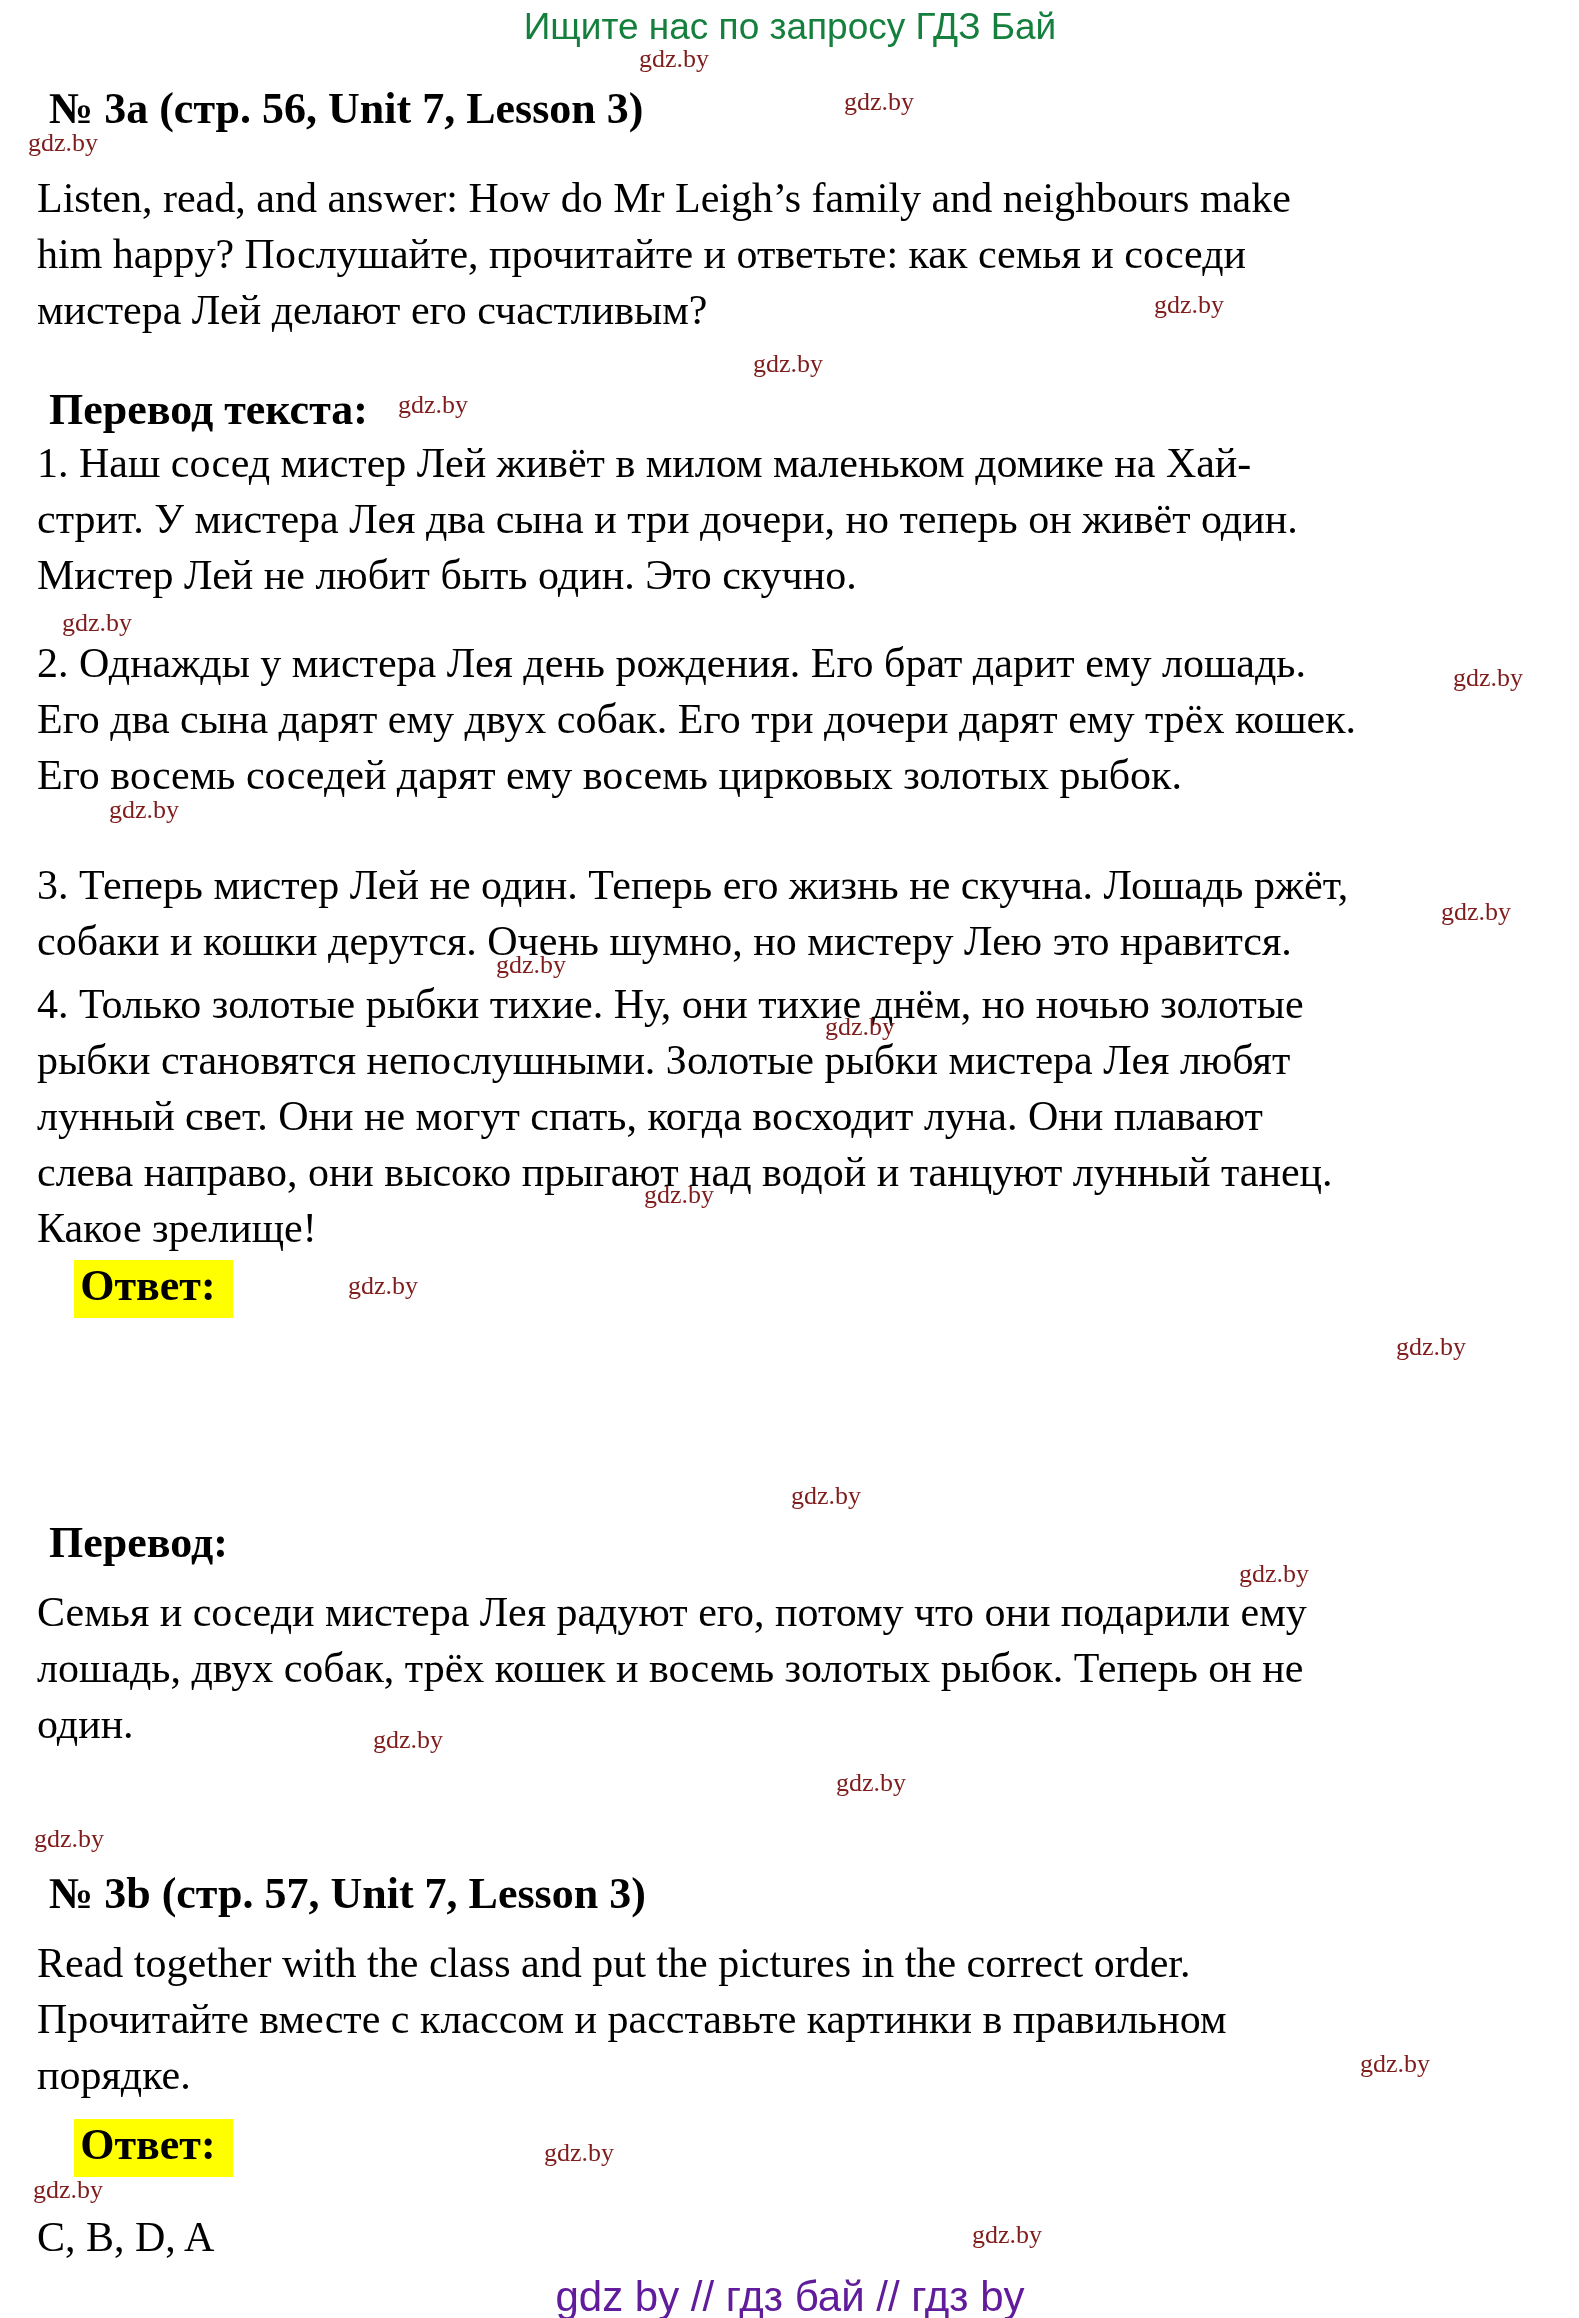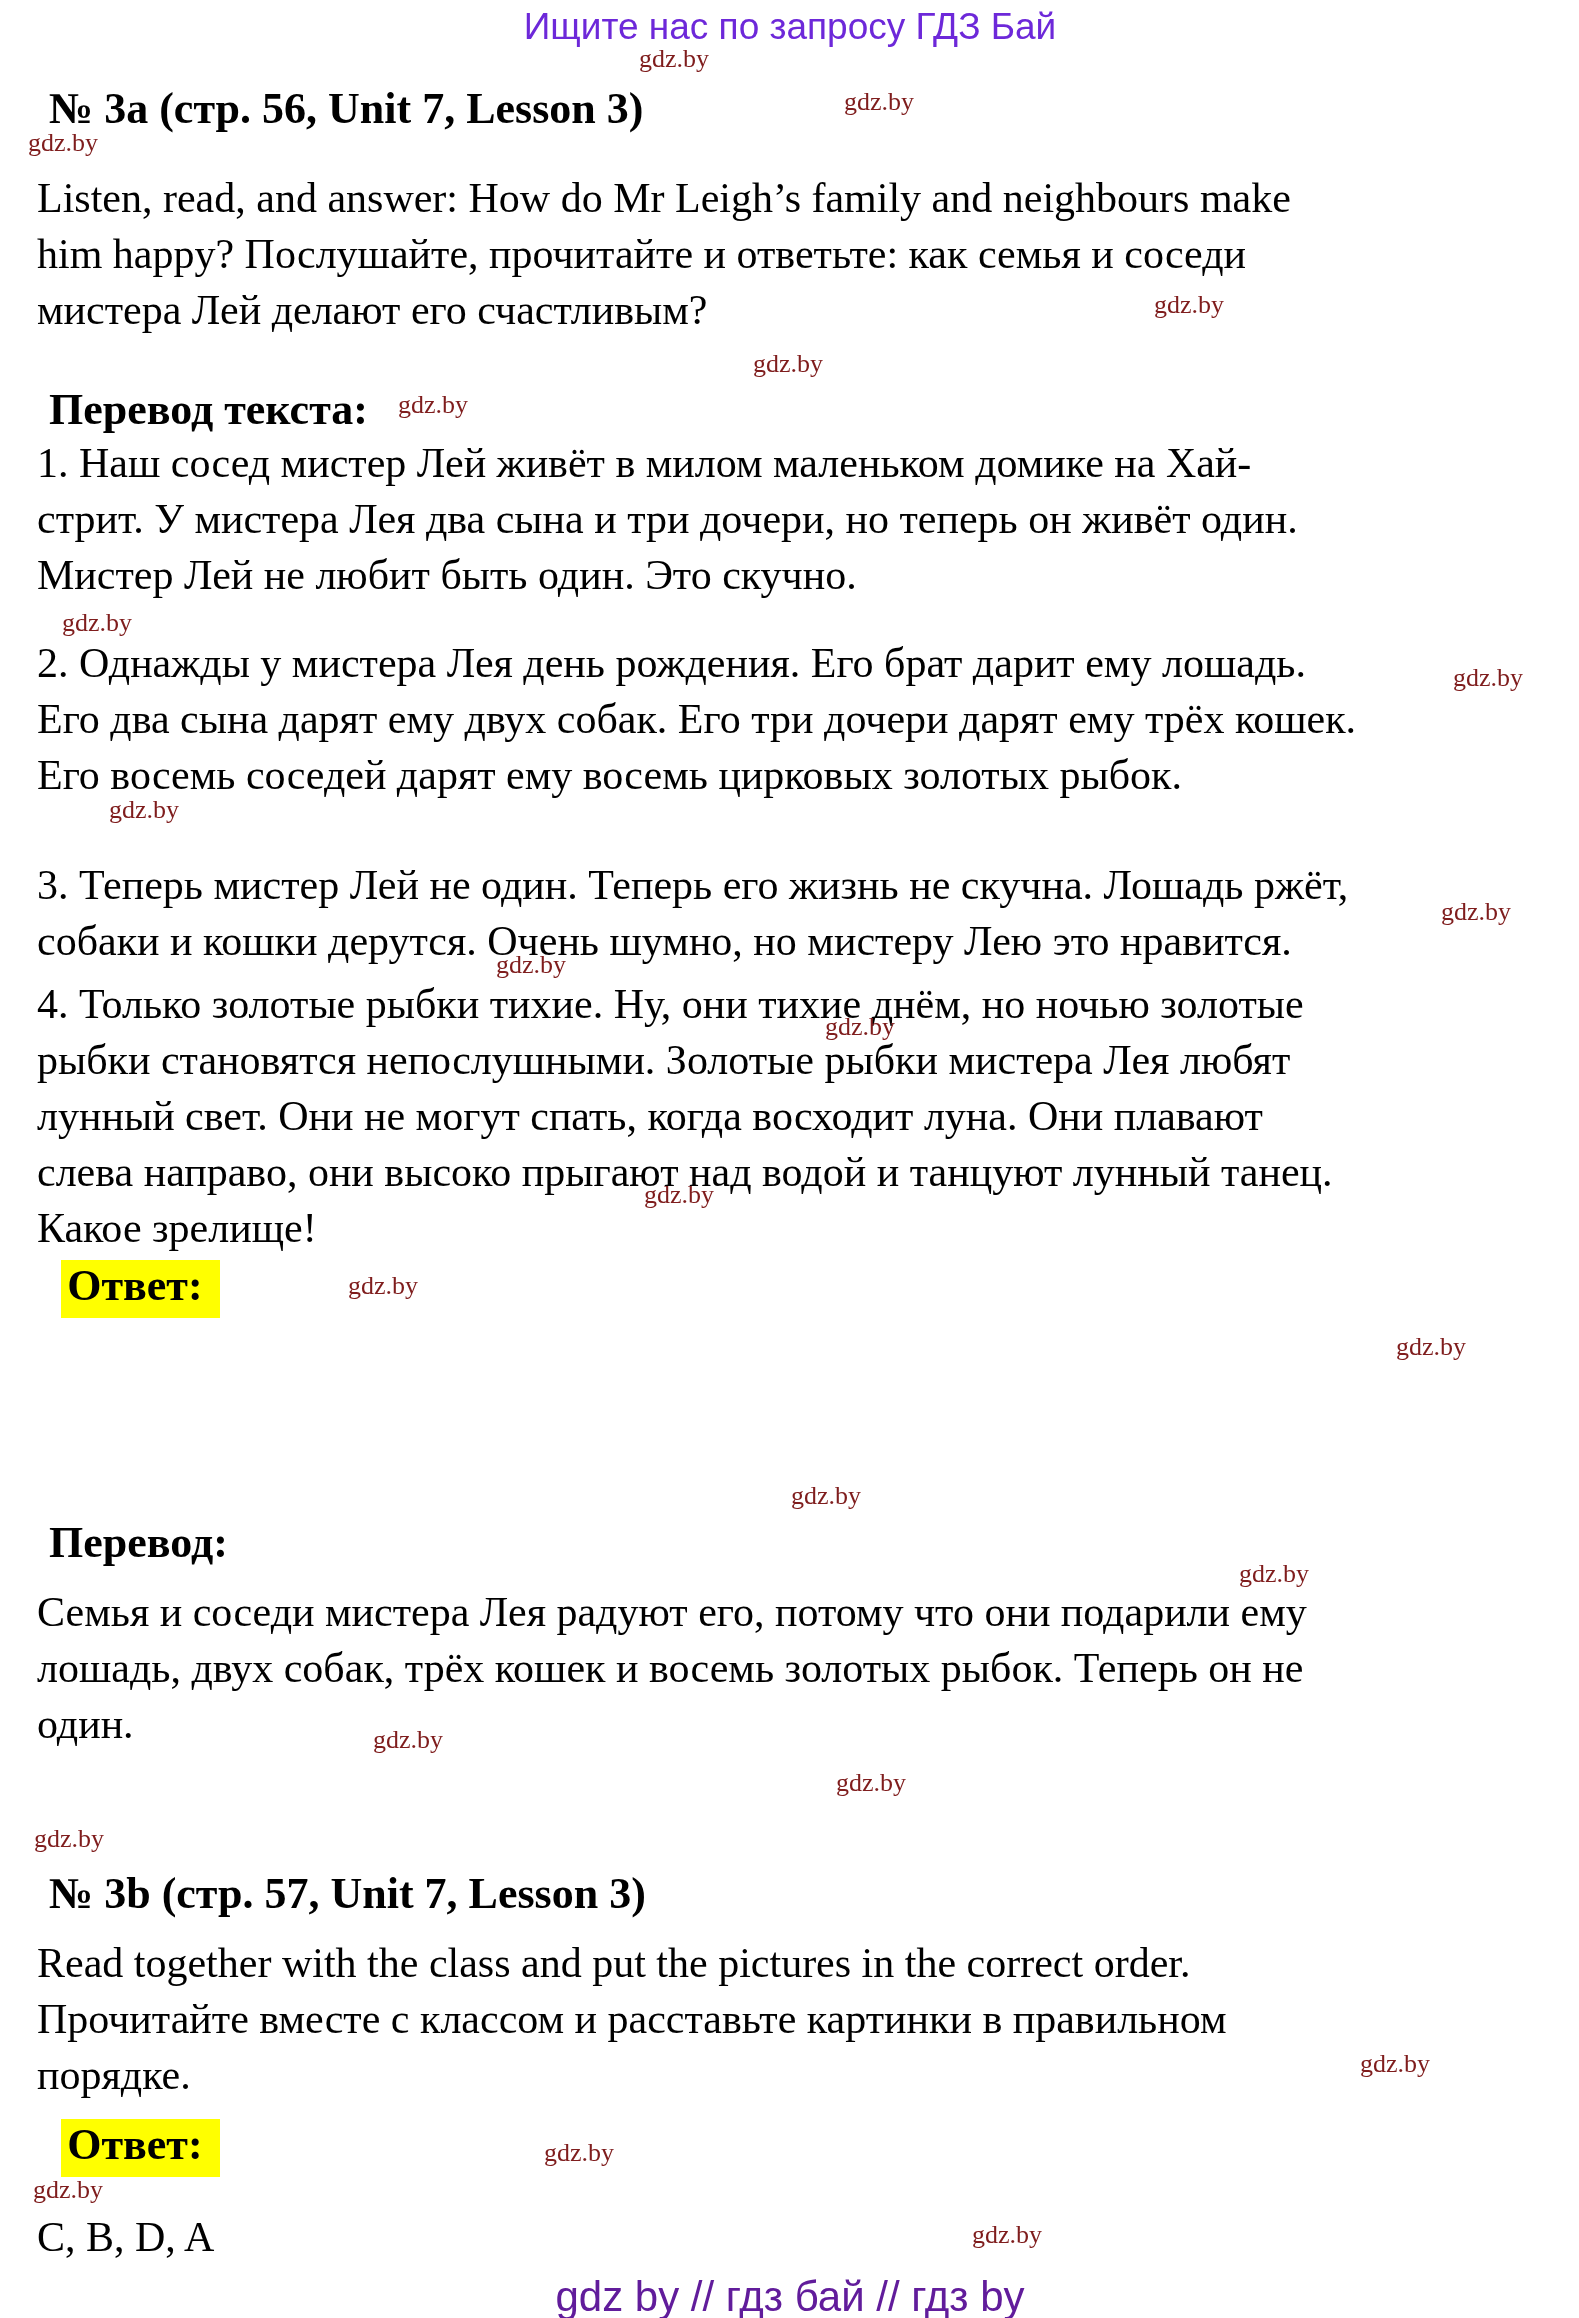--- a/index.html
+++ b/index.html
@@ -20,21 +20,21 @@
   .heading{
     position:absolute;left:37px;margin:12px;
     font-size:44px;font-weight:bold;line-height:1.15;
     white-space:nowrap;
   }
   .body-text{
     position:absolute;left:37px;width:1505px;
     font-size:42px;line-height:56px;
     white-space:pre-line;
   }
-  .hl-wrap{position:absolute;left:39px;padding-left:22px;}
+  .hl-wrap{position:absolute;left:52px;padding-left:22px;}
   .hl{
     display:inline-block;
     font-size:44px;font-weight:bold;line-height:1.1;
     padding:2.3px 17px 7px 6.2px;
   }
   .letters{
     position:absolute;left:37px;
     font-size:42px;line-height:56px;
   }
   .footer{
@@ -48,21 +48,21 @@
     font-family:Liberation Serif, serif;
     font-size:26px;color:#7f1d1d;
     white-space:nowrap;
   }
 </style>
 </head>
 <body>
 
 <div class="page">
 
-  <div class="promo" style="color: #6d28d9;">Ищите нас по запросу ГДЗ Бай</div>
+  <div class="promo" style="color: #15803d;">Ищите нас по запросу ГДЗ Бай</div>
 
   <h1 class="heading" style="top:72px">№ 3a (стр. 56, Unit 7, Lesson 3)</h1>
 
   <div class="body-text" style="top:170px">Listen, read, and answer: How do Mr Leigh’s family and neighbours make
 him happy? Послушайте, прочитайте и ответьте: как семья и соседи
 мистера Лей делают его счастливым?</div>
 
   <h2 class="heading" style="top:373px">Перевод текста:</h2>
 
   <div class="body-text" style="top:435px">1. Наш сосед мистер Лей живёт в милом маленьком домике на Хай-

